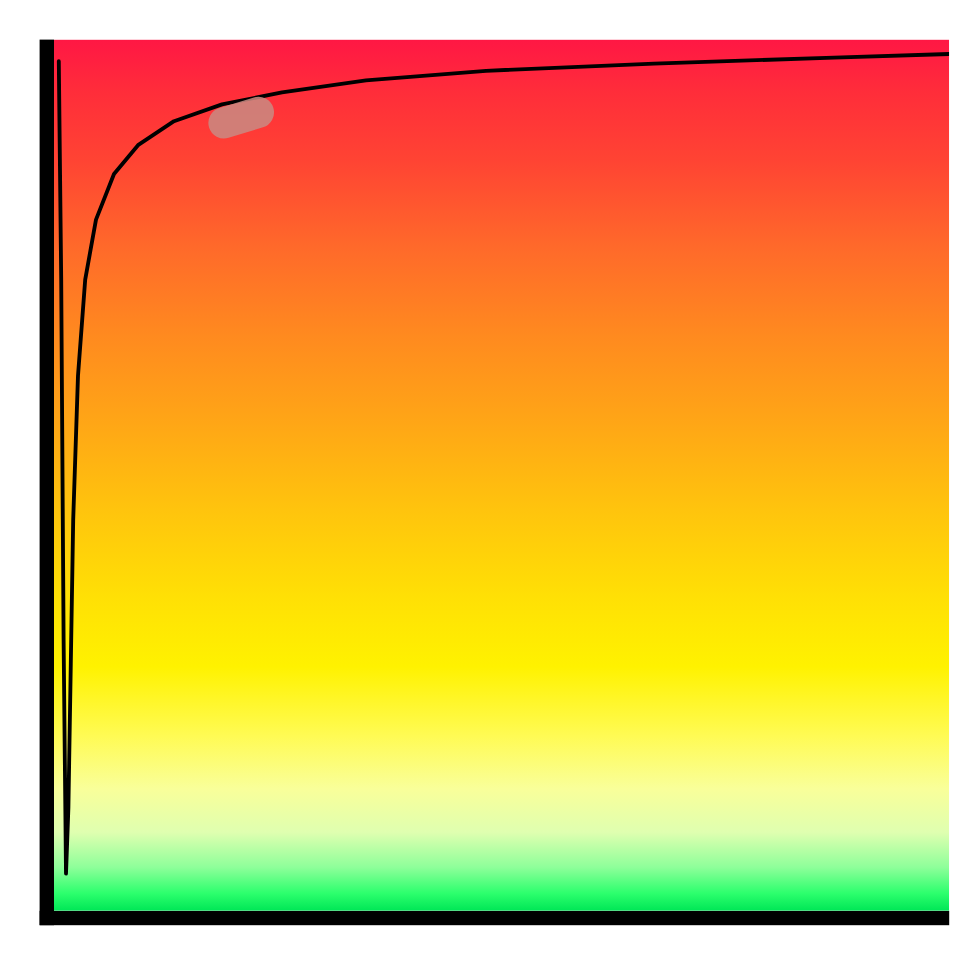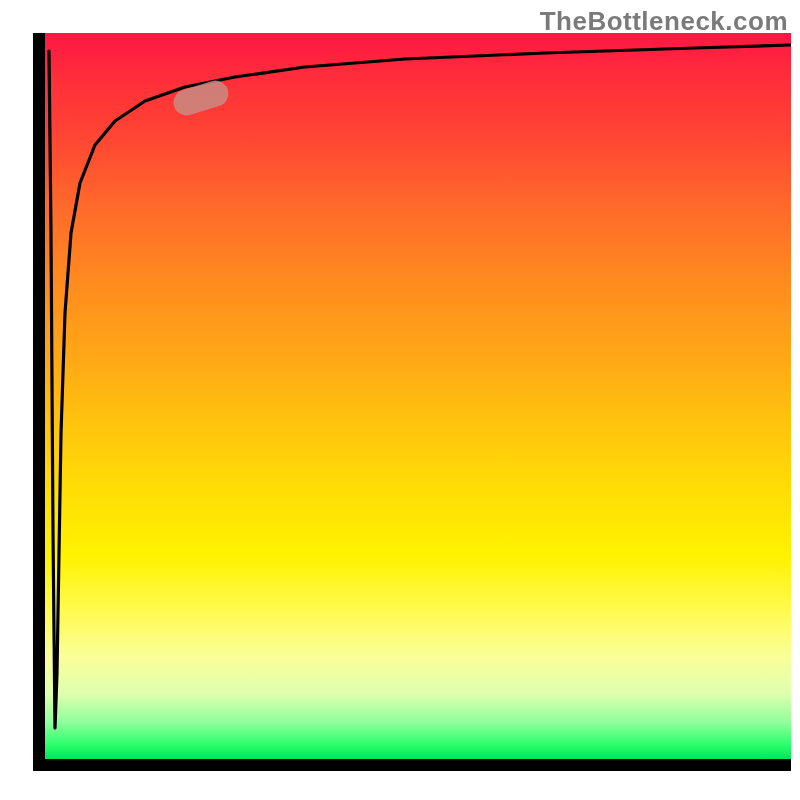--- a/index.html
+++ b/index.html
@@ -69,21 +69,20 @@
     transform: rotate(-17deg);
     transform-origin: center center;
     z-index: 4;
   }
 </style>
 </head>
 <body>
 
 <div class="chart-container">
 
-  <div class="watermark">TheBottleneck.com</div>
 
   <div class="plot-frame">
     <div class="gradient-fill"></div>
 
     <svg class="curve-layer" viewBox="0 0 746 726" preserveAspectRatio="none">
 
       <path d="M 4 18
                L 6 200
                L 8 500
                L 10 695

